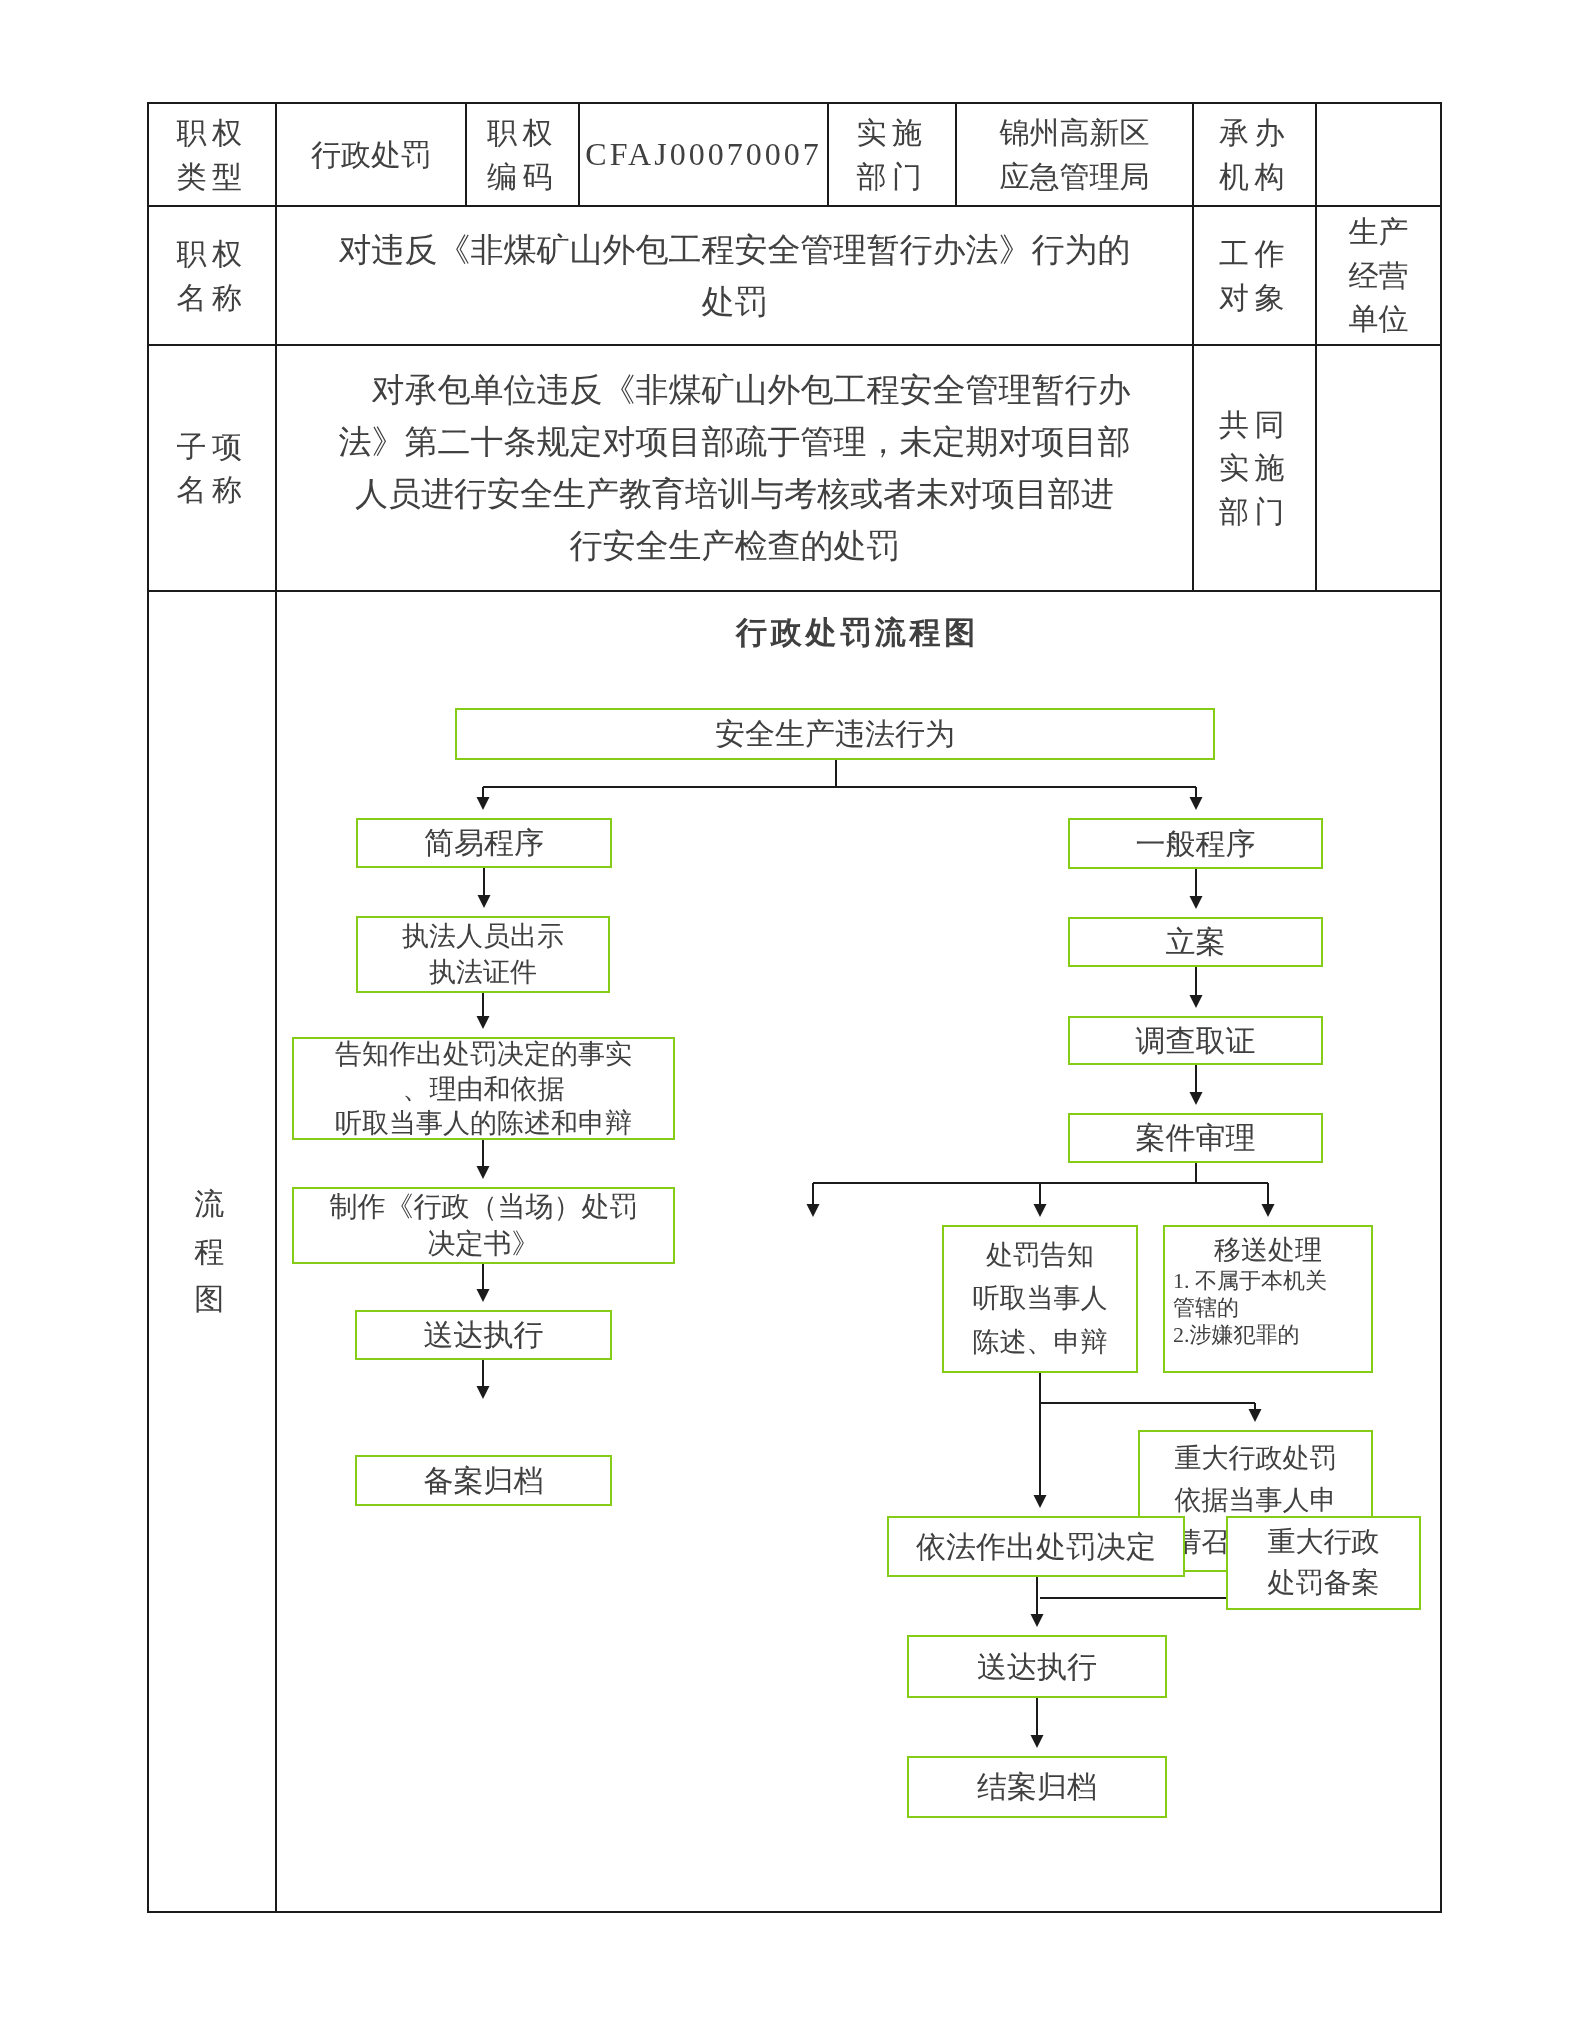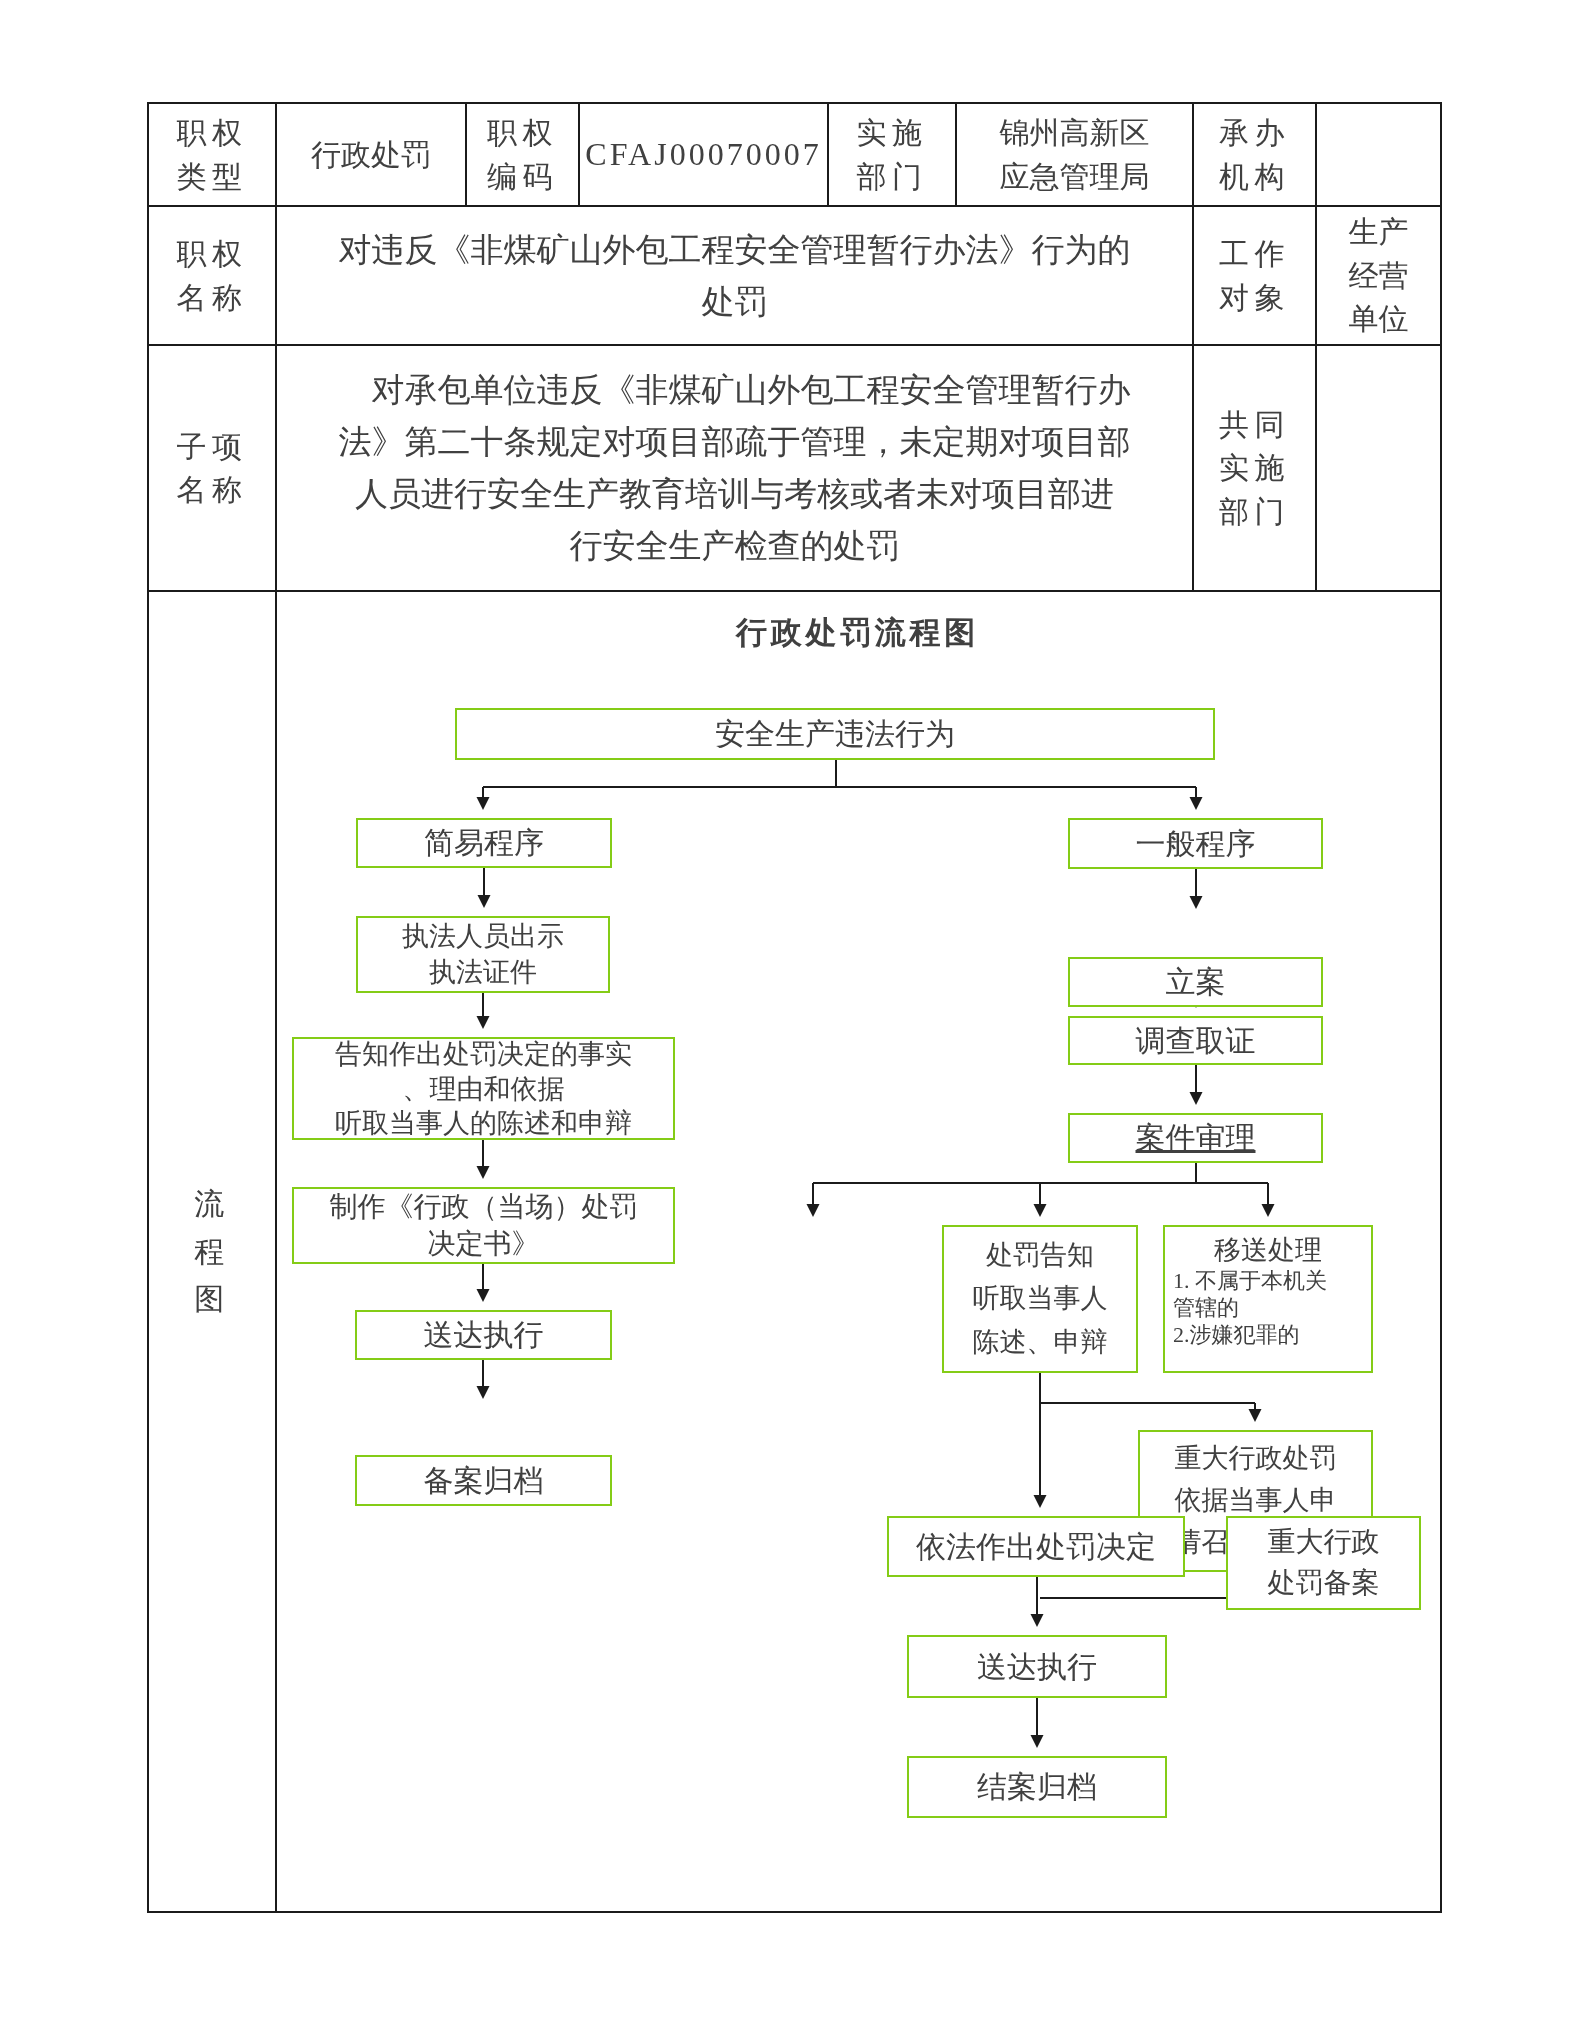--- a/index.html
+++ b/index.html
@@ -133,23 +133,23 @@
 执法证件</div>
   <div class="fn lh-mid" style="left:292px;top:1037px;width:383px;height:103px;">告知作出处罚决定的事实
 、理由和依据
 听取当事人的陈述和申辩</div>
   <div class="fn" style="left:292px;top:1187px;width:383px;height:77px;">制作《行政（当场）处罚
 决定书》</div>
   <div class="fn f30" style="left:355px;top:1310px;width:257px;height:50px;">送达执行</div>
   <div class="fn f30" style="left:355px;top:1407px;width:257px;height:51px;margin-top:48px;">备案归档</div>
 
   <div class="fn f30" style="left:1068px;top:818px;width:255px;height:51px;">一般程序</div>
-  <div class="fn f30" style="left:1068px;top:917px;width:255px;height:50px;margin-top:40px;">立案</div>
+  <div class="fn f30" style="left:1068px;top:917px;width:255px;height:50px;">立案</div>
   <div class="fn f30" style="left:1068px;top:1016px;width:255px;height:49px;">调查取证</div>
-  <div class="fn f30" style="left:1068px;top:1113px;width:255px;height:50px;text-decoration:underline;">案件审理</div>
+  <div class="fn f30" style="left:1068px;top:1113px;width:255px;height:50px;">案件审理</div>
 
 
   <div class="fn" style="left:942px;top:1225px;width:196px;height:148px;font-size:27px;line-height:1.6;">处罚告知
 听取当事人
 陈述、申辩</div>
 
   <div class="fn" style="left:1163px;top:1225px;width:210px;height:148px;justify-content:flex-start;padding-top:6px;">
     <div class="fn-title">移送处理</div>
     <div class="fn-items">1. 不属于本机关
 管辖的

